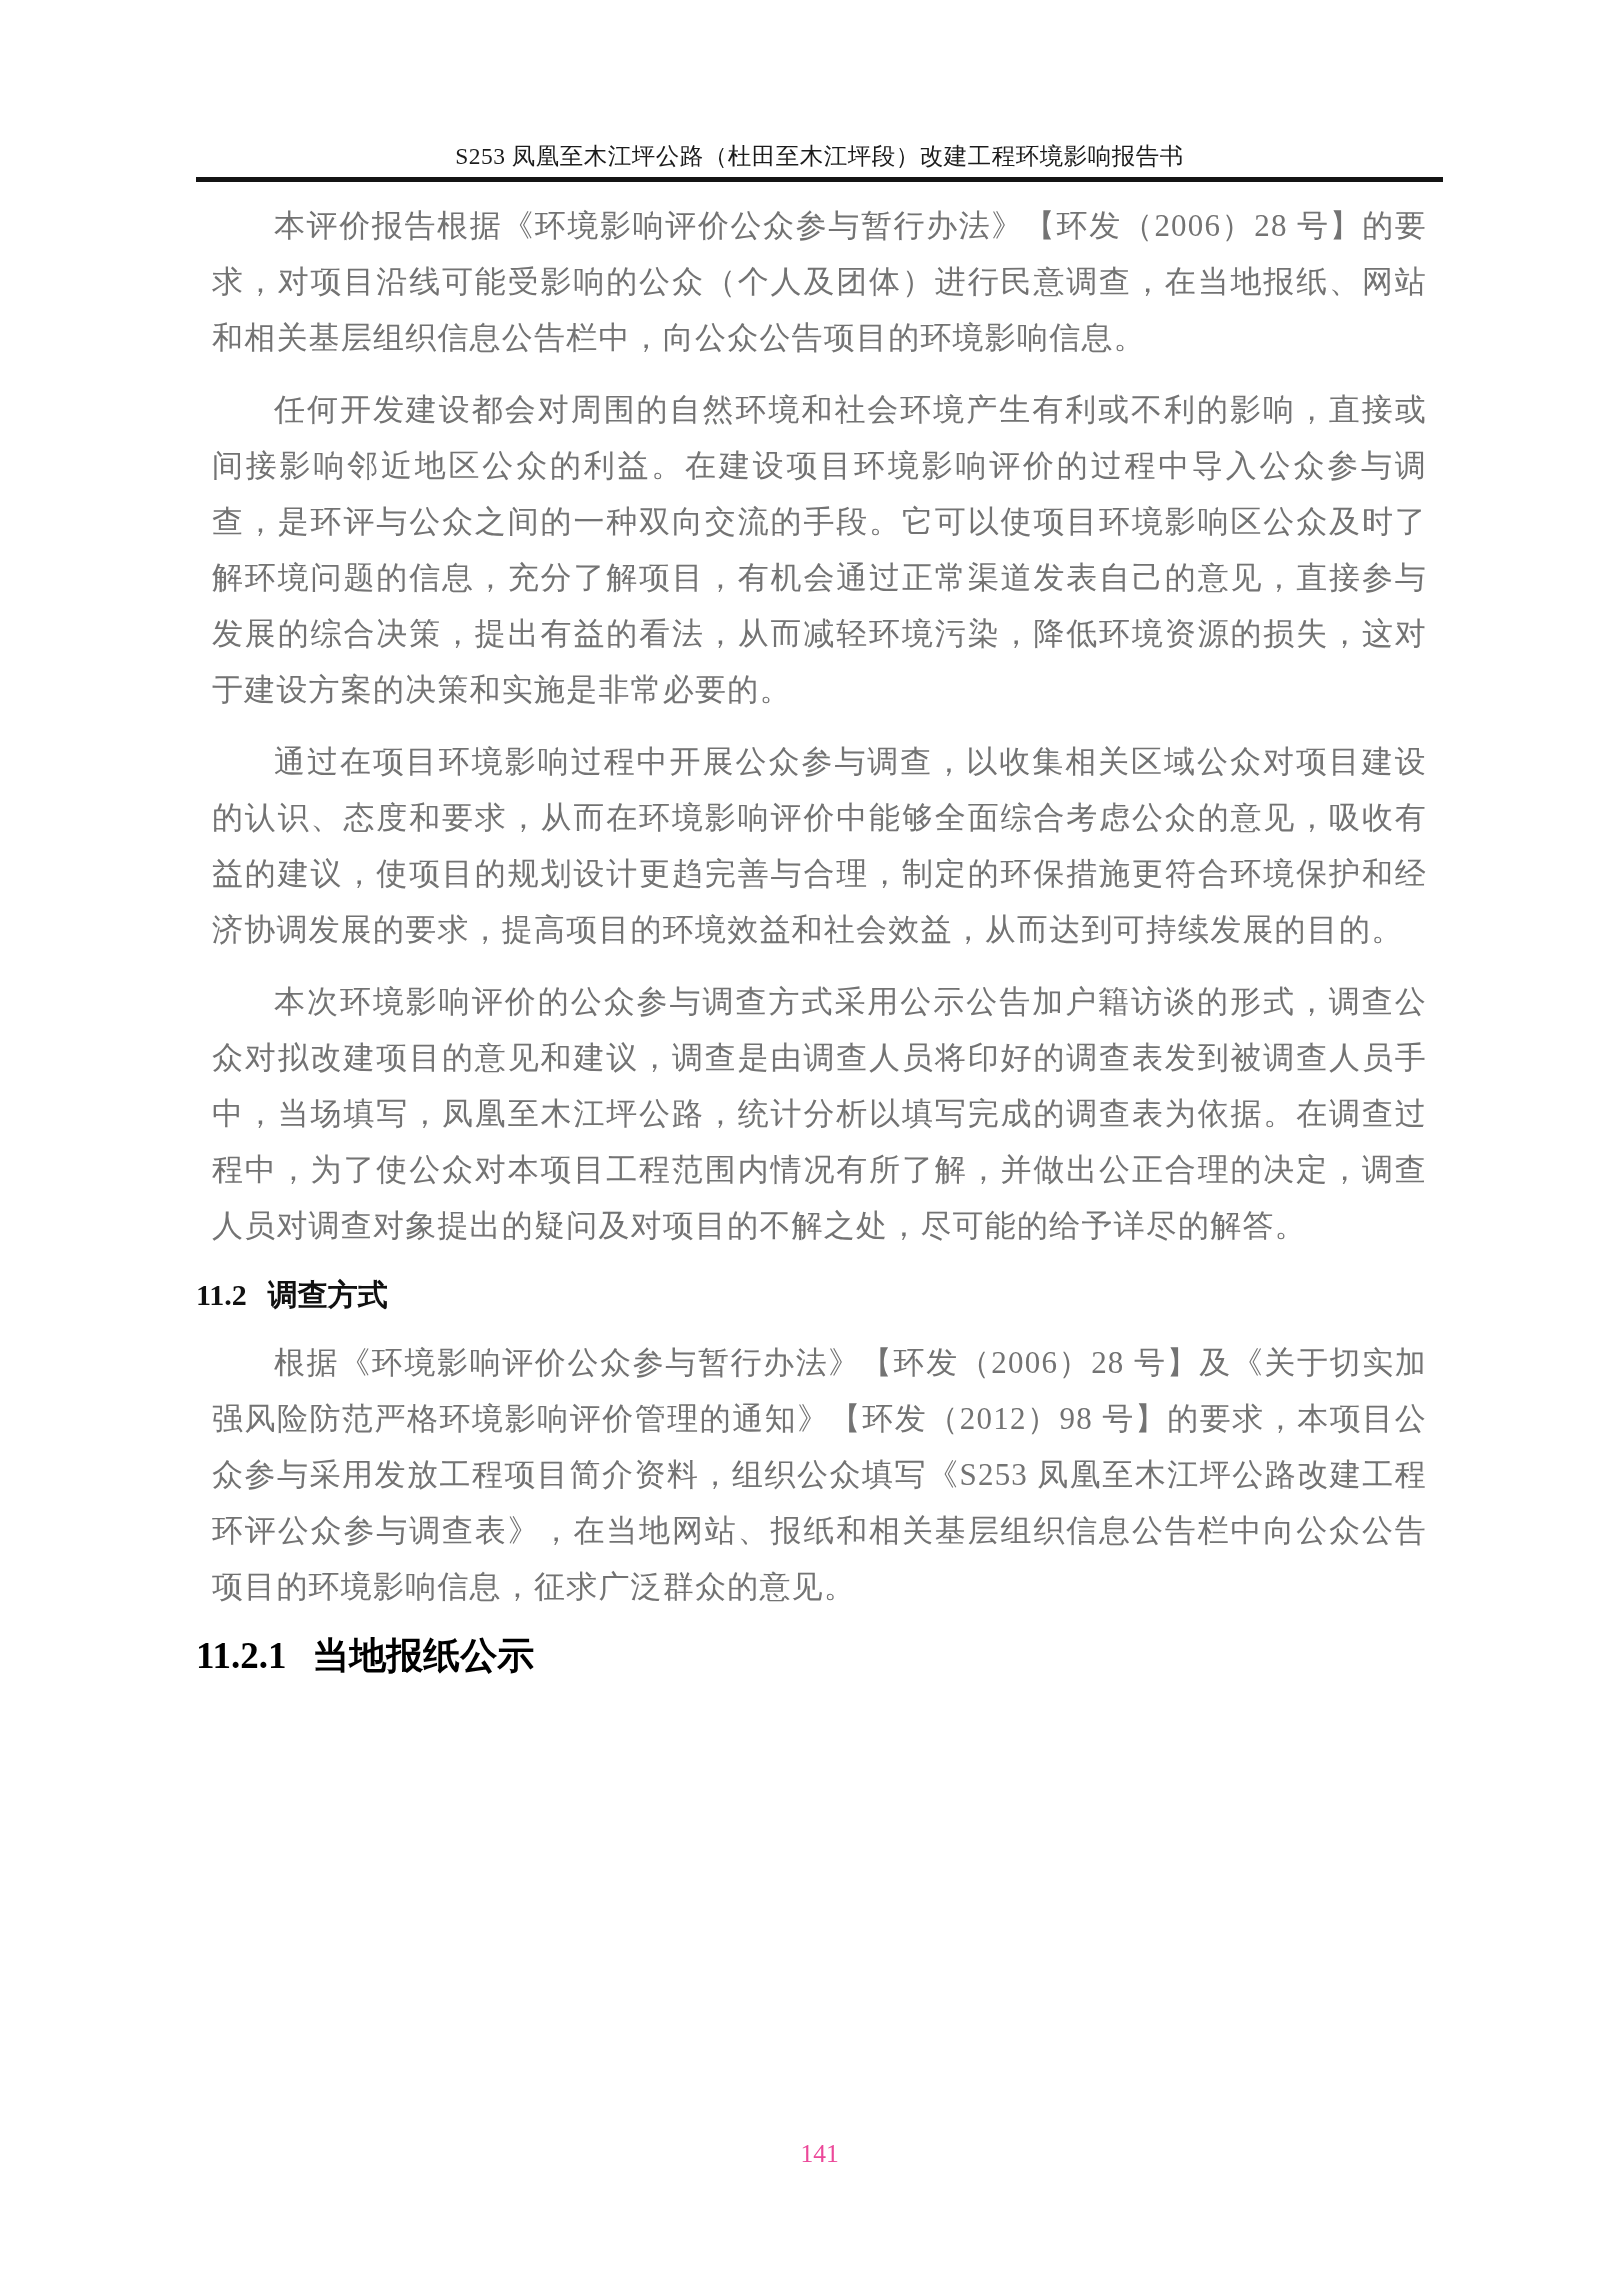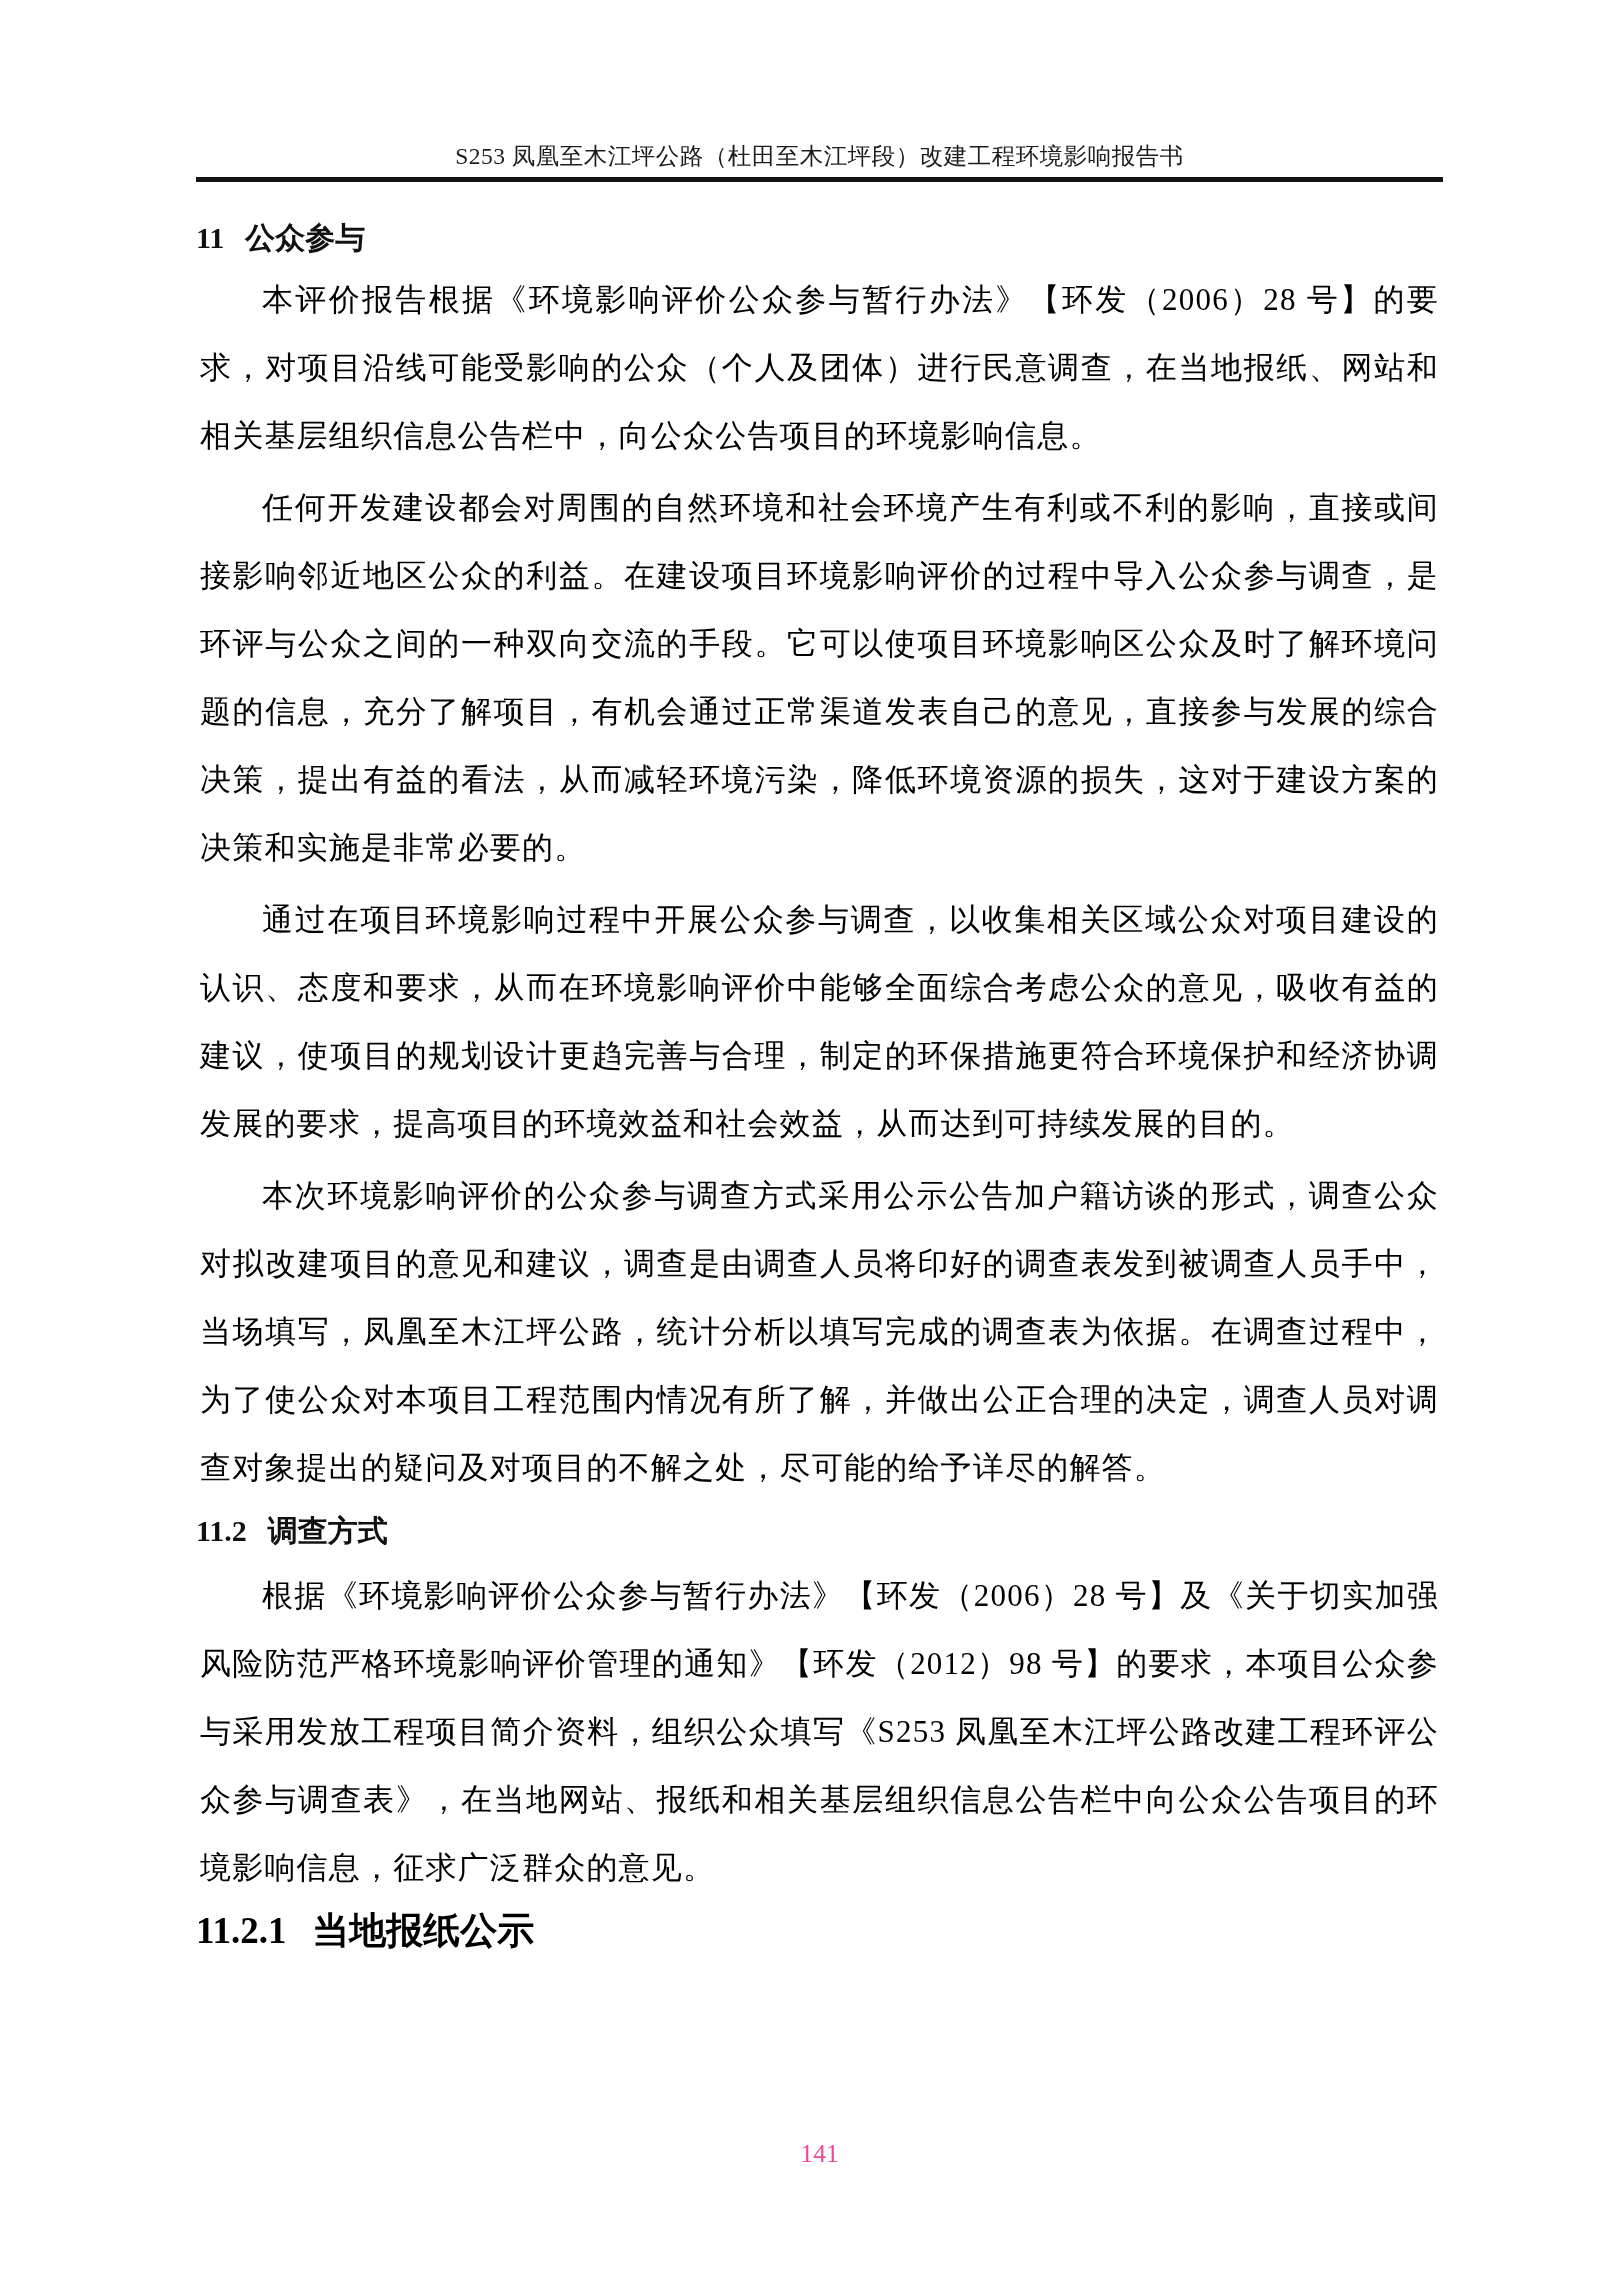--- a/index.html
+++ b/index.html
@@ -54,51 +54,48 @@
     font-family: "Liberation Serif", "DejaVu Serif", serif;
     font-size: 37px;
     line-height: 49px;
     color: #000000;
   }
   .sec .num {
     font-family: "Liberation Serif", "DejaVu Serif", serif;
     margin-right: 0.7em;
   }
   p.body-par {
-    margin: 4px;
+    margin: 16px;
     font-size: 31px;
-    line-height: 68px;
+    line-height: 56px;
     letter-spacing: 1.2px;
     text-indent: 2em;
     text-align: justify;
     text-align-last: left;
-    color: #000000;
+    color: #737373;
   }
   .page-footer {
     position: absolute;
     top: 2139px;
     left: 196px;
     width: 1247px;
     text-align: center;
     font-size: 25.5px;
     color: #ec4899;
   }
 </style>
 </head>
 <body>
 
 <div class="page">
 
   <div class="doc-header">S253 凤凰至木江坪公路（杜田至木江坪段）改建工程环境影响报告书</div>
 
   <div class="header-rule"></div>
 
-  <h1 class="sec">
-    <span class="num">11</span><span>公众参与</span>
-  </h1>
 
   <p class="body-par">本评价报告根据《环境影响评价公众参与暂行办法》【环发（2006）28 号】的要求，对项目沿线可能受影响的公众（个人及团体）进行民意调查，在当地报纸、网站和相关基层组织信息公告栏中，向公众公告项目的环境影响信息。</p>
   <p class="body-par">任何开发建设都会对周围的自然环境和社会环境产生有利或不利的影响，直接或间接影响邻近地区公众的利益。在建设项目环境影响评价的过程中导入公众参与调查，是环评与公众之间的一种双向交流的手段。它可以使项目环境影响区公众及时了解环境问题的信息，充分了解项目，有机会通过正常渠道发表自己的意见，直接参与发展的综合决策，提出有益的看法，从而减轻环境污染，降低环境资源的损失，这对于建设方案的决策和实施是非常必要的。</p>
   <p class="body-par">通过在项目环境影响过程中开展公众参与调查，以收集相关区域公众对项目建设的认识、态度和要求，从而在环境影响评价中能够全面综合考虑公众的意见，吸收有益的建议，使项目的规划设计更趋完善与合理，制定的环保措施更符合环境保护和经济协调发展的要求，提高项目的环境效益和社会效益，从而达到可持续发展的目的。</p>
 
 
   <p class="body-par">本次环境影响评价的公众参与调查方式采用公示公告加户籍访谈的形式，调查公众对拟改建项目的意见和建议，调查是由调查人员将印好的调查表发到被调查人员手中，当场填写，凤凰至木江坪公路，统计分析以填写完成的调查表为依据。在调查过程中，为了使公众对本项目工程范围内情况有所了解，并做出公正合理的决定，调查人员对调查对象提出的疑问及对项目的不解之处，尽可能的给予详尽的解答。</p>
 
   <h2 class="sec">
     <span class="num">11.2</span><span>调查方式</span>

